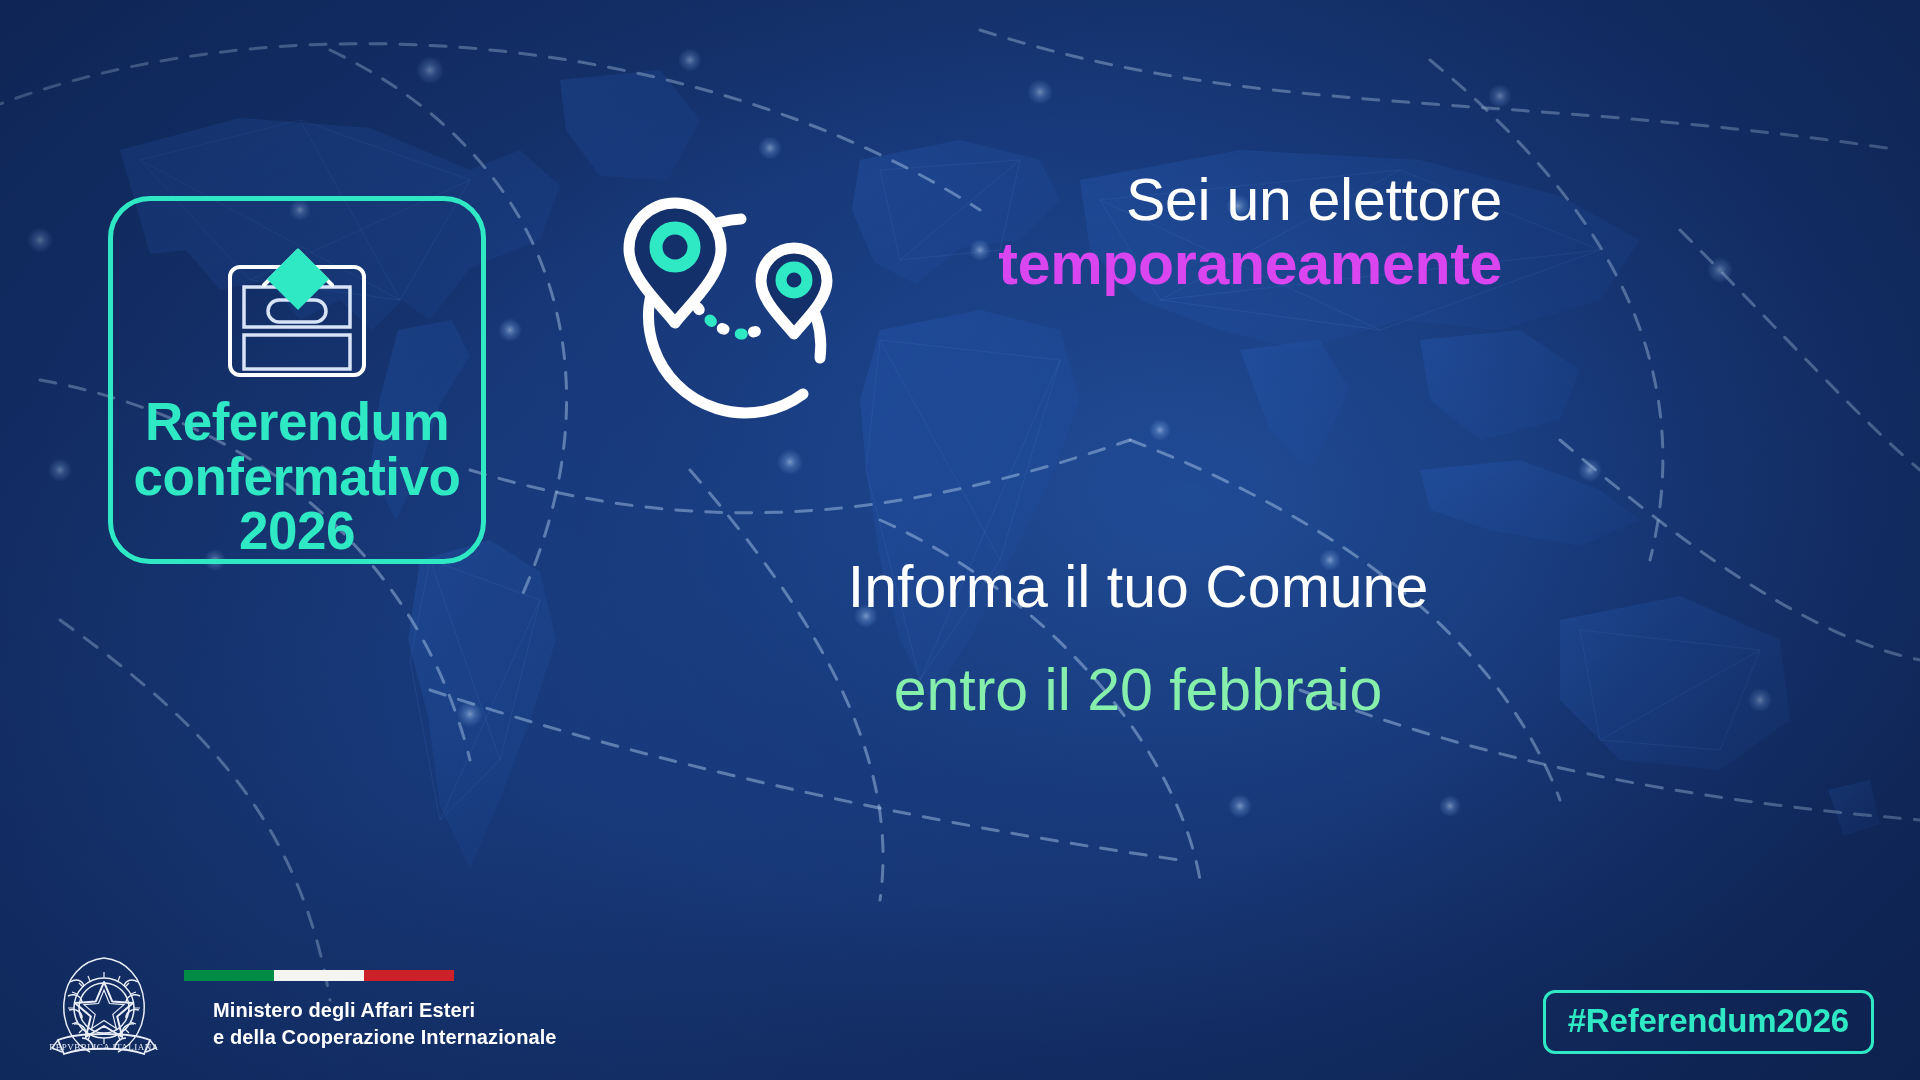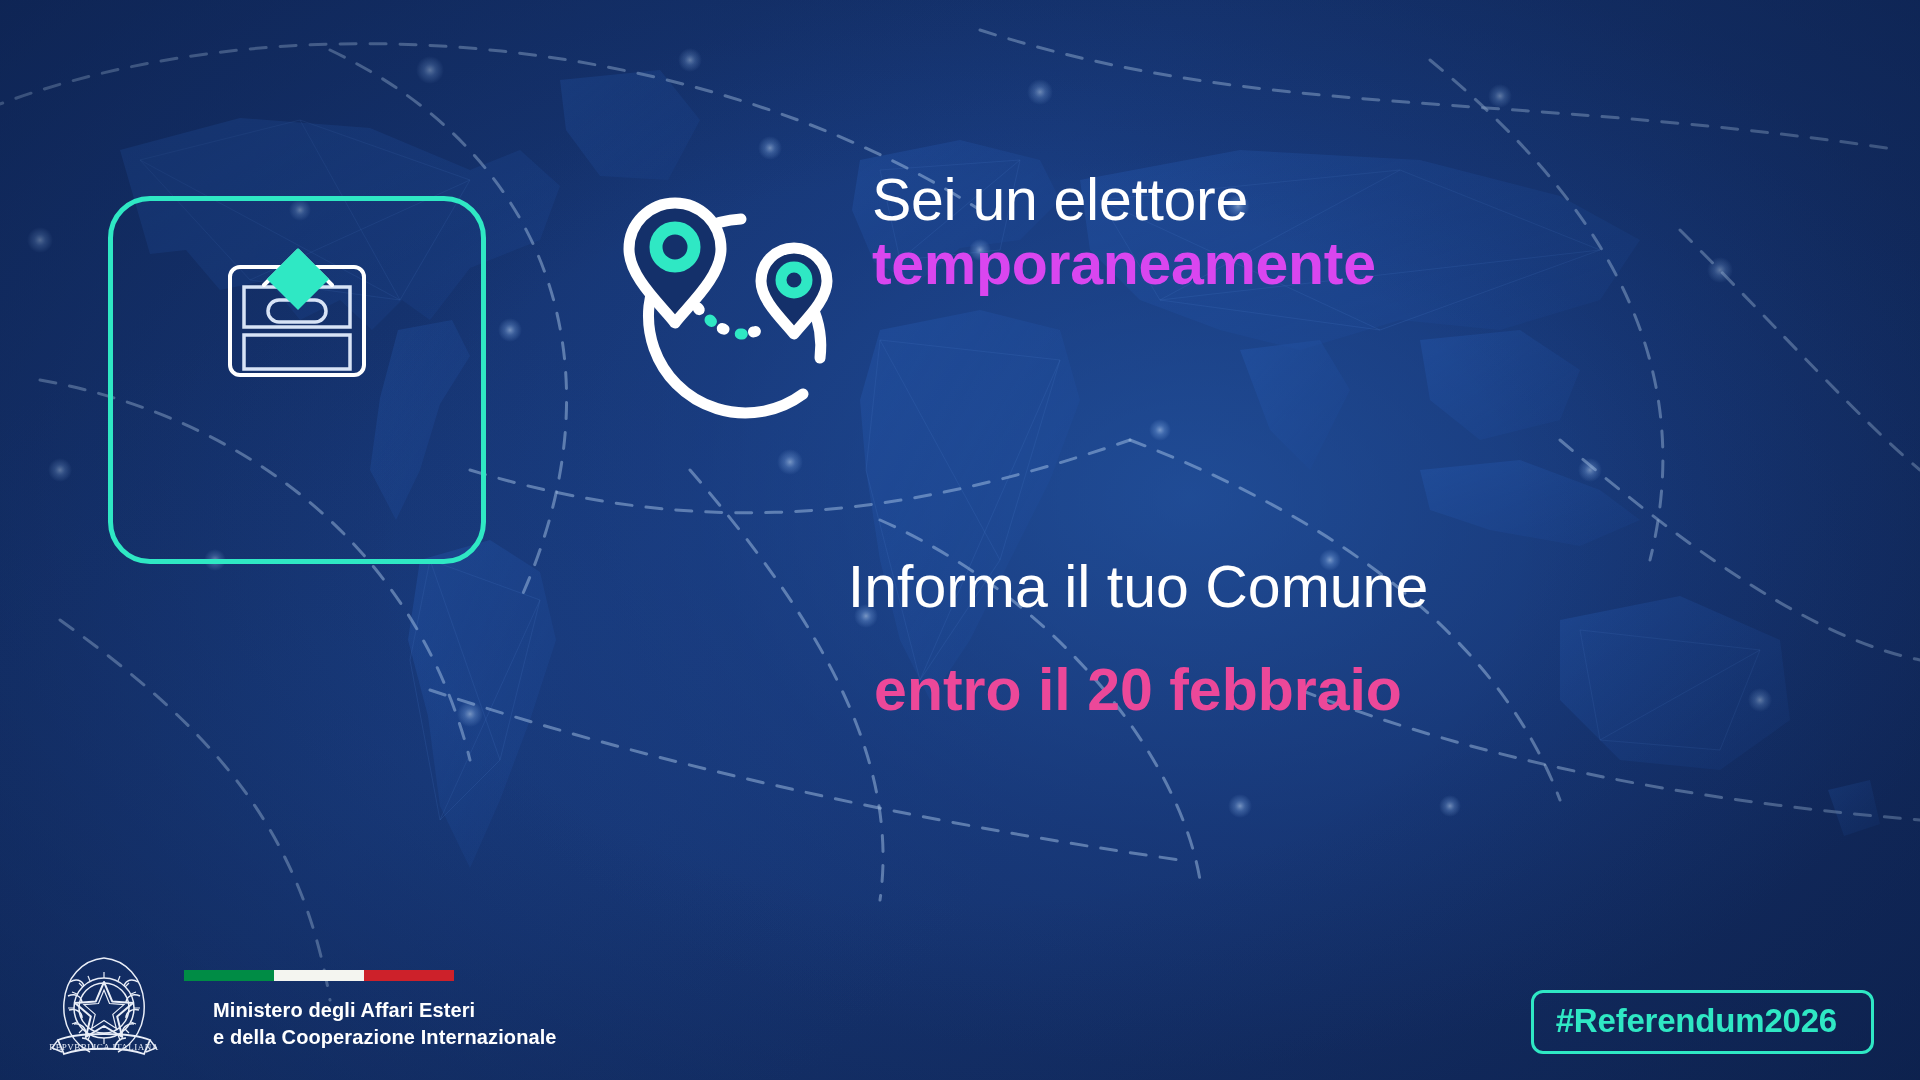--- a/index.html
+++ b/index.html
@@ -41,48 +41,48 @@
   #badge-title .l{display:block;white-space:nowrap;}
 
   
   #globe-wrap{position:absolute;left:606px;top:186px;width:260px;height:270px;}
 
   
   #headline{
     position:absolute;left:872px;top:168px;width:630px;
     font-size:59px;line-height:1.085;color:#ffffff;letter-spacing:-.3px;
   }
-  #headline .ln{display:block;white-space:nowrap;}
+  #headline .ln{display:block;white-space:nowrap;text-align:right;}
   #headline .hl{color:#d946ef;font-weight:bold;}
 
   
   #submsg{
     position:absolute;left:728px;top:520px;width:820px;text-align:center;
     font-size:59px;line-height:1.18;color:#ffffff;
   }
   #submsg .ln{display:block;white-space:nowrap;margin-top:33px;}
-  #submsg .hl{color:#ec4899;font-weight:bold;}
+  #submsg .hl{color:#86efac;font-weight:normal;}
 
   
   #footer-logo{position:absolute;left:48px;top:948px;display:flex;align-items:center;}
   #emblem{width:112px;height:118px;flex:0 0 auto;}
   #logo-text-block{margin-left:24px;padding-top:6px;}
   #tricolor{display:flex;width:270px;height:11px;margin-bottom:16px;}
   #tricolor .sw{flex:1 1 0;}
   #tricolor .green{background:#008c45;}
   #tricolor .white{background:#f4f5f0;}
   #tricolor .red{background:#cd212a;}
   #ministry{color:#ffffff;font-weight:bold;font-size:20px;line-height:1.32;letter-spacing:.1px;margin-left:29px;}
   #ministry span{display:block;white-space:nowrap;}
 
   
   #hashtag{
     position:absolute;right:46px;bottom:26px;
     border:3px solid #2fe8c4;border-radius:12px;
-    padding:9px 34px 11px 22px;
+    padding:9px 22px 11px 22px;
     color:#2fe8c4;font-weight:bold;font-size:33px;letter-spacing:-.2px;
     white-space:nowrap;
   }
 </style>
 </head>
 <body>
 
 <div id="bg-root">
   <div id="bg-gradient"></div>
 
@@ -192,20 +192,25 @@
 
     <rect x="38" y="120" width="106" height="34" fill="none" stroke="#d7e3f6" stroke-width="3.5"></rect>
 
     <path d="M62 96 a11 11 0 0 1 11 -11 H109 a11 11 0 0 1 0 22 H73 a11 11 0 0 1 -11 -11 Z" fill="none" stroke="#d7e3f6" stroke-width="3.5"></path>
 
     <path d="M58 70 L92 36 L126 70" fill="none" stroke="#ffffff" stroke-width="4" stroke-linejoin="round" stroke-linecap="round"></path>
 
     <rect x="70" y="42" width="44" height="44" transform="rotate(45 92 64)" fill="#2fe8c4"></rect>
   </svg>
 
+  <div id="badge-title">
+    <span class="l">Referendum</span>
+    <span class="l">confermativo</span>
+    <span class="l">2026</span>
+  </div>
 </div>
 
 <div id="globe-wrap">
   <svg width="260" height="270" viewBox="0 0 260 270">
 
     <path d="M135 33
              A97 97 0 1 0 197 208" fill="none" stroke="#ffffff" stroke-width="11" stroke-linecap="round"></path>
     <path d="M214 172 A97 97 0 0 0 206 120" fill="none" stroke="#ffffff" stroke-width="11" stroke-linecap="round"></path>
 
     <path d="M92 122 C 112 150, 146 156, 176 132" fill="none" stroke="#ffffff" stroke-width="11" stroke-dasharray="2 30" stroke-linecap="round"></path>

